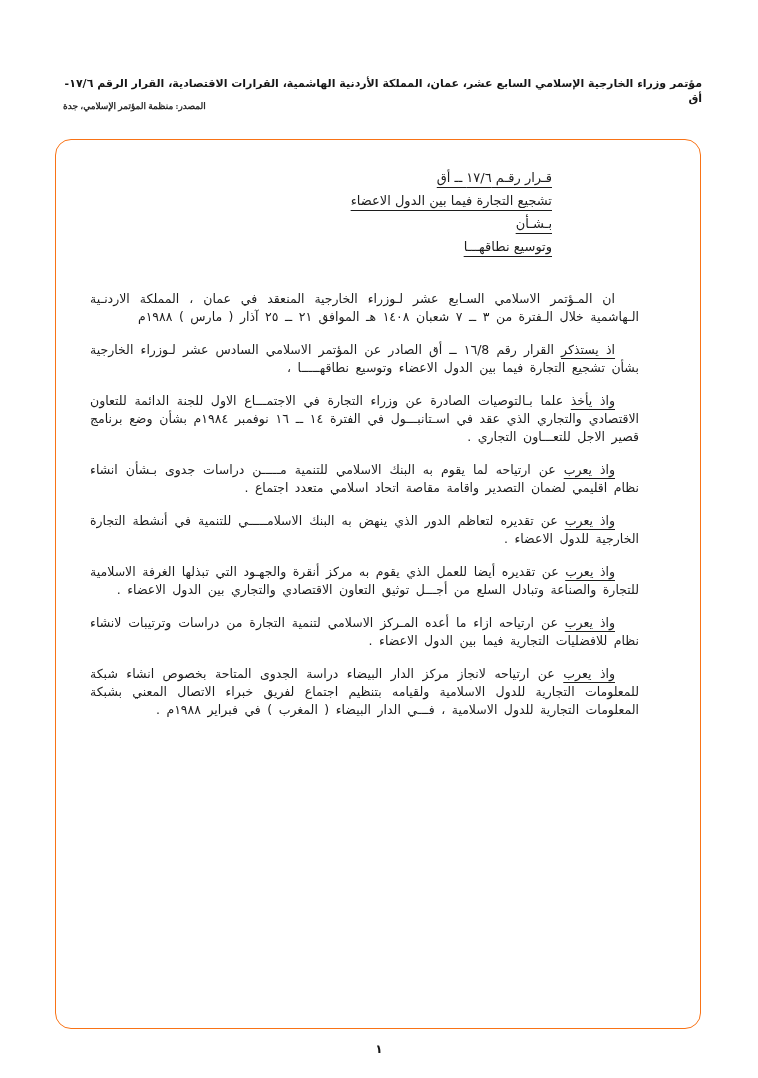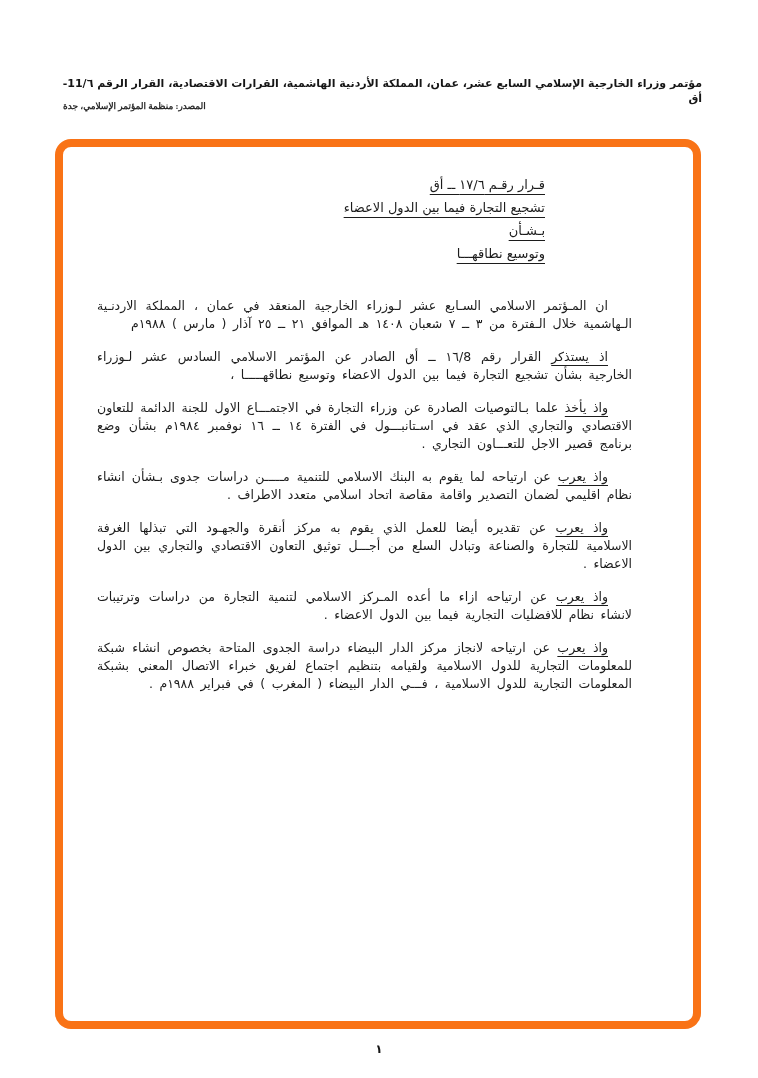--- a/index.html
+++ b/index.html
@@ -37,21 +37,21 @@
     color: #2a2a2a;
     font-family: Liberation Serif, serif;
   }
 
   .doc-box {
     position: absolute;
     top: 139px;
     left: 55px;
     width: 646px;
     height: 890px;
-    border: 8px solid #f97316;
+    border: 1px solid #f97316;
     border-radius: 16px;
     padding: 26px 44px 10px 34px;
     direction: rtl;
     overflow: hidden;
     background: #ffffff;
   }
 
   .title-block {
     text-align: right;
     margin: 0 104px 32px 0;
@@ -91,21 +91,21 @@
     font-size: 12px;
     font-weight: bold;
     color: #161616;
   }
 </style>
 </head>
 <body>
 
 <div class="page">
 
-  <div class="header-line">مؤتمر وزراء الخارجية الإسلامي السابع عشر، عمان، المملكة الأردنية الهاشمية، القرارات الاقتصادية، القرار الرقم 11/٦-أق</div>
+  <div class="header-line">مؤتمر وزراء الخارجية الإسلامي السابع عشر، عمان، المملكة الأردنية الهاشمية، القرارات الاقتصادية، القرار الرقم ١٧/٦-أق</div>
 
   <div class="source-line">المصدر:  منظمة المؤتمر الإسلامي، جدة</div>
 
   <div class="doc-box">
 
     <div class="title-block">
       <div class="title-line">
         <span>قـرار رقـم ١٧/٦ ــ أق</span>
       </div>
       <div class="title-line">
@@ -119,22 +119,23 @@
       </div>
     </div>
 
     <p class="para"><span class="lead"></span><span>ان المـؤتمر الاسلامي السـابع عشر لـوزراء الخارجية المنعقد في عمان ، المملكة الاردنـية الـهاشمية خلال الـفترة من ٣ ــ ٧ شعبان ١٤٠٨ هـ الموافق ٢١ ــ ٢٥ آذار ( مارس ) ١٩٨٨م</span></p>
 
     <p class="para"><span class="lead">اذ يستذكر</span><span> القرار رقم ١٦/8 ــ أق الصادر عن المؤتمر الاسلامي السادس عشر لـوزراء الخارجية بشأن تشجيع التجارة فيما بين الدول الاعضاء وتوسيع نطاقهـــــا ،</span></p>
 
     <p class="para"><span class="lead">واذ يأخذ</span><span> علما بـالتوصيات الصادرة عن وزراء التجارة في الاجتمـــاع الاول للجنة الدائمة للتعاون الاقتصادي والتجاري الذي عقد في اسـتانبـــول في الفترة ١٤ ــ ١٦ نوفمبر ١٩٨٤م بشأن وضع برنامج قصير الاجل للتعـــاون التجاري .</span></p>
 
 
-    <p class="para"><span class="lead">واذ يعرب</span><span> عن ارتياحه لما يقوم به البنك الاسلامي للتنمية مـــــن دراسات جدوى بـشأن انشاء نظام اقليمي لضمان التصدير واقامة مقاصة اتحاد اسلامي متعدد الاطراف .</span></p>
+    <p class="para"><span class="lead">واذ يعرب</span><span> عن ارتياحه لما يقوم به البنك الاسلامي للتنمية مـــــن دراسات جدوى بـشأن انشاء نظام اقليمي لضمان التصدير واقامة مقاصة اتحاد اسلامي متعدد اجتماع .</span></p>
 
+    <p class="para"><span class="lead">واذ يعرب</span><span> عن تقديره لتعاظم الدور الذي ينهض به البنك الاسلامـــــي للتنمية في أنشطة التجارة الخارجية للدول الاعضاء .</span></p>
 
     <p class="para"><span class="lead">واذ يعرب</span><span> عن تقديره أيضا للعمل الذي يقوم به مركز أنقرة والجهـود التي تبذلها الغرفة الاسلامية للتجارة والصناعة وتبادل السلع من أجـــل توثيق التعاون الاقتصادي والتجاري بين الدول الاعضاء .</span></p>
 
 
     <p class="para"><span class="lead">واذ يعرب</span><span> عن ارتياحه ازاء ما أعده المـركز الاسلامي لتنمية التجارة من دراسات وترتيبات لانشاء نظام للافضليات التجارية فيما بين الدول الاعضاء .</span></p>
 
     <p class="para"><span class="lead">واذ يعرب</span><span> عن ارتياحه لانجاز مركز الدار البيضاء دراسة الجدوى المتاحة بخصوص انشاء شبكة للمعلومات التجارية للدول الاسلامية ولقيامه بتنظيم اجتماع لفريق خبراء الاتصال المعني بشبكة المعلومات التجارية للدول الاسلامية ، فـــي الدار البيضاء ( المغرب ) في فبراير ١٩٨٨م .</span></p>
 
   </div>
 

